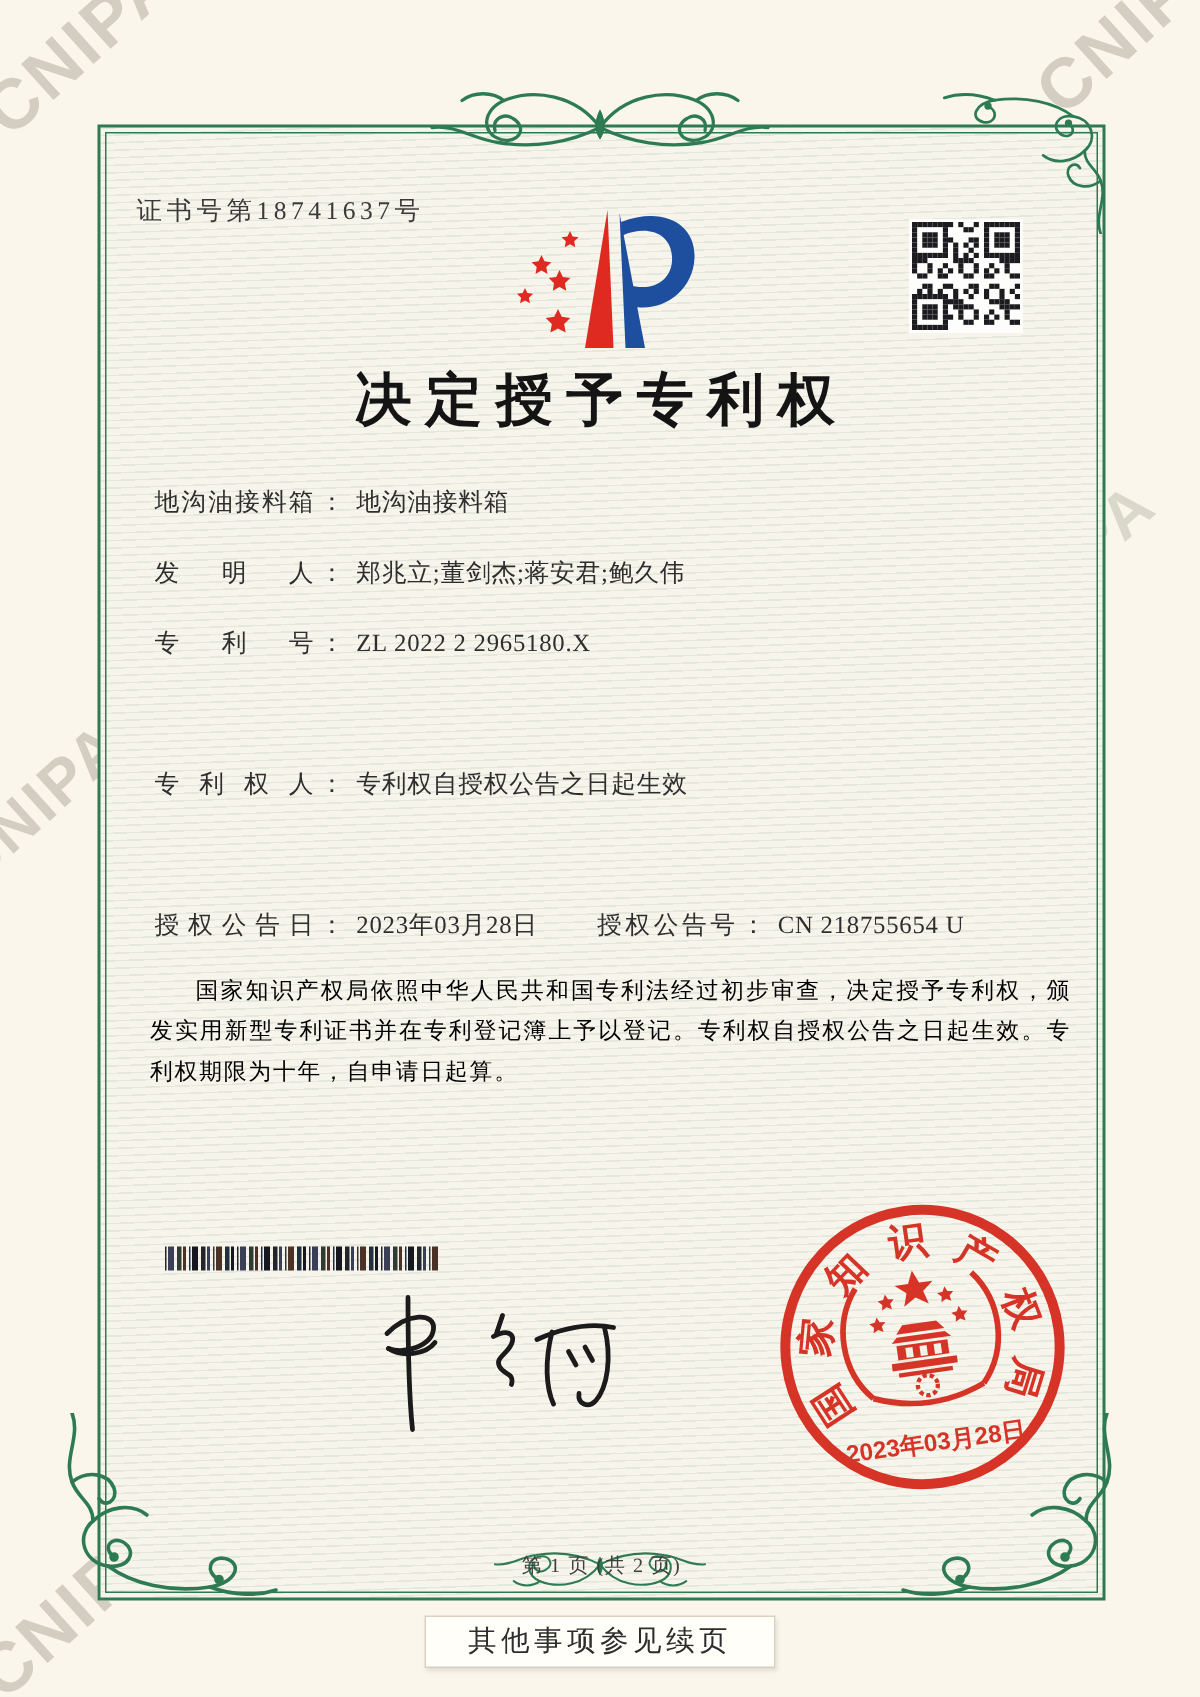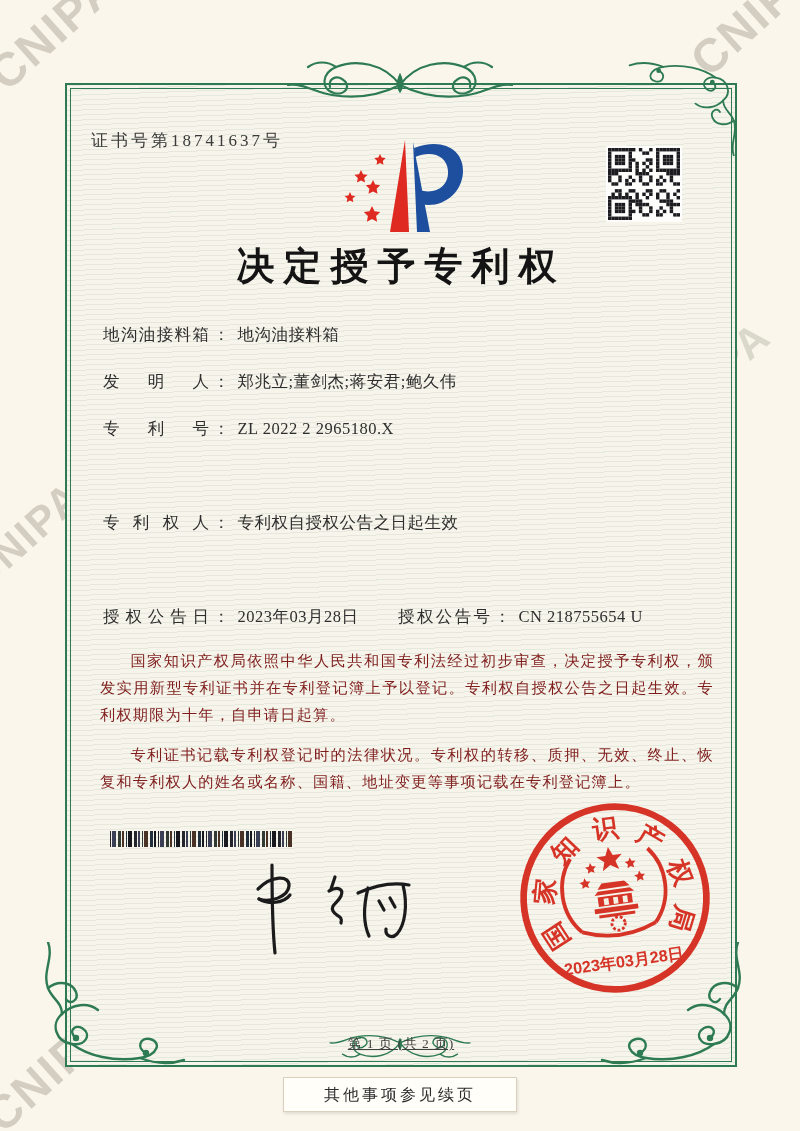--- a/index.html
+++ b/index.html
@@ -43,43 +43,43 @@
   .field-row{position:absolute;left:103px;width:610px;font-size:16.5px;
              color:#2e2e2e;white-space:nowrap;}
   .flabel{display:inline-block;width:106px;text-align:justify;
           text-align-last:justify;-moz-text-align-last:justify;vertical-align:top;}
   .fcolon{display:inline-block;margin:0 8px 0 4px;}
   .fvalue{letter-spacing:.5px;}
   .field-pair2{position:absolute;left:295px;top:0;white-space:nowrap;}
   .flabel2{display:inline-block;width:92px;text-align:justify;
            text-align-last:justify;-moz-text-align-last:justify;}
 
-  .paras{position:absolute;left:100px;top:647px;width:614px;color:#7f1d1d;
+  .paras{position:absolute;left:100px;top:647px;width:614px;color:#000000;
          font-size:15.2px;line-height:1.78;letter-spacing:1.2px;text-align:justify;}
   .paras p{margin:0 0 13px 0;text-indent:2em;}
 
   .barcode{position:absolute;left:110px;top:831px;width:212px;height:16px;
            display:flex;align-items:stretch;}
   .barcode span{display:block;height:100%;}
 
   .signer{position:absolute;left:112px;top:882px;
           font-family:"Liberation Sans","DejaVu Sans",sans-serif;
           font-weight:600;font-size:19px;color:#222;letter-spacing:2px;}
   .signer div{margin-bottom:15px;}
   .signature{position:absolute;left:232px;top:853px;width:185px;height:105px;}
 
   .seal{position:absolute;left:515px;top:798px;width:200px;height:200px;
         transform:rotate(-8deg);opacity:.95;mix-blend-mode:multiply;z-index:4;}
 
   .page-no{position:absolute;left:65px;top:1035px;width:672px;text-align:center;
-           font-size:13.5px;color:#3f3f3f;letter-spacing:1px;text-decoration:underline;}
+           font-size:13.5px;color:#3f3f3f;letter-spacing:1px;}
   .cont-box{position:absolute;left:283px;top:1077px;width:234px;height:35px;
             background:#fffef9;border:1px solid #d9d0bf;box-sizing:border-box;
             box-shadow:1px 2px 3px rgba(0,0,0,.10);text-align:center;
-            line-height:33px;font-size:16px;letter-spacing:3px;color:#2d2d2d;z-index:5;}
+            line-height:33px;font-size:19px;letter-spacing:3px;color:#2d2d2d;z-index:5;}
 </style>
 </head>
 <body>
 
 <div class="page">
 
   <div class="wm wm1">CNIPA</div>
   <div class="wm wm2">CNIPA</div>
   <div class="wm wm3">CNIPA</div>
   <div class="wm wm4">CNIPA</div>
@@ -373,21 +373,20 @@
     </div>
     <div class="field-row" style="top:606px">
       <span class="flabel">授权公告日</span><span class="fcolon">：</span><span class="fvalue">2023年03月28日</span>
       <span class="field-pair2">
         <span class="flabel2">授权公告号</span><span class="fcolon">：</span><span class="fvalue">CN 218755654 U</span>
       </span>
     </div>
 
     <div class="paras">
       <p>国家知识产权局依照中华人民共和国专利法经过初步审查，决定授予专利权，颁发实用新型专利证书并在专利登记簿上予以登记。专利权自授权公告之日起生效。专利权期限为十年，自申请日起算。</p>
-      <p>专利证书记载专利权登记时的法律状况。专利权的转移、质押、无效、终止、恢复和专利权人的姓名或名称、国籍、地址变更等事项记载在专利登记簿上。</p>
     </div>
 
     <div class="barcode" id="barcode">
         <span style="width: 1px; margin-right: 1px; background: rgb(35, 36, 44);"></span>
         <span style="width: 4px; margin-right: 2px; background: rgb(58, 63, 85);"></span>
         <span style="width: 3px; margin-right: 1px; background: rgb(49, 59, 51);"></span>
         <span style="width: 2px; margin-right: 2px; background: rgb(74, 51, 38);"></span>
         <span style="width: 1px; margin-right: 1px; background: rgb(32, 48, 62);"></span>
         <span style="width: 4px; margin-right: 2px; background: rgb(23, 24, 29);"></span>
         <span style="width: 3px; margin-right: 1px; background: rgb(35, 36, 44);"></span>

